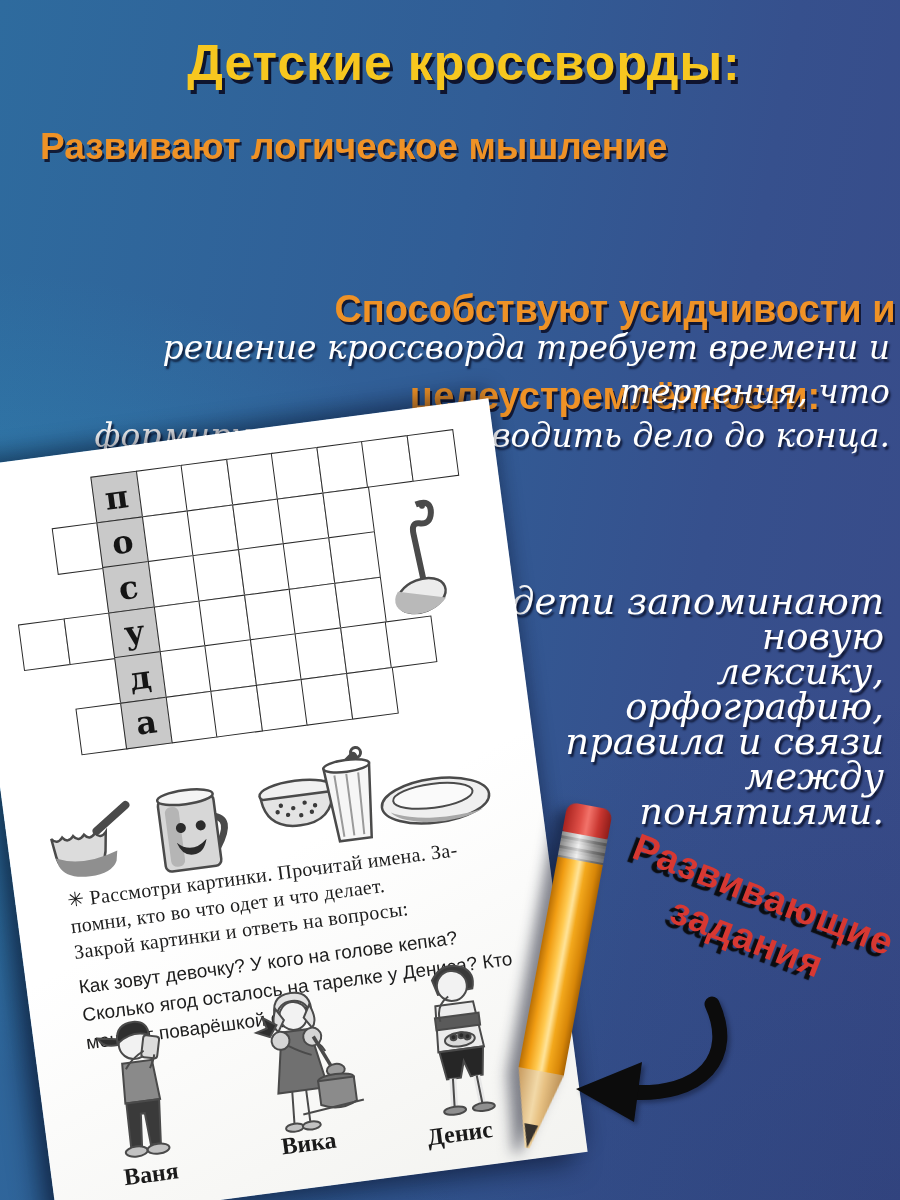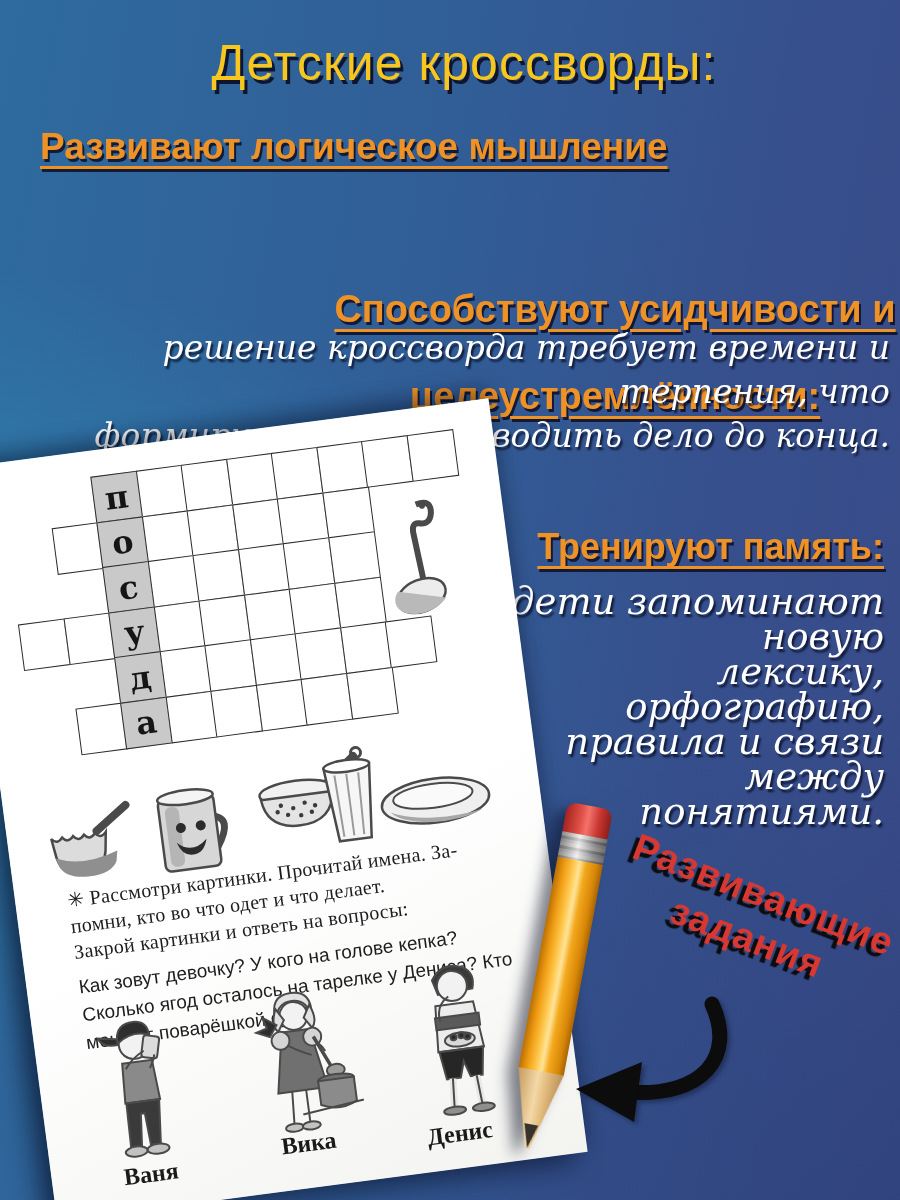--- a/index.html
+++ b/index.html
@@ -6,24 +6,24 @@
   body{width:900px;height:1200px;font-family:"Liberation Sans",sans-serif;}
   .canvas{position:relative;width:900px;height:1200px;overflow:hidden;
     background:
       radial-gradient(900px 650px at -4% 56%, rgba(50,150,192,.55), rgba(50,150,192,0) 62%),
       radial-gradient(1100px 800px at 104% 104%, rgba(18,40,85,.22), rgba(18,40,85,0) 70%),
       linear-gradient(100deg,#2e6b9e 0%,#315d96 45%,#36508d 72%,#394a88 100%);
   }
 
   
   .poster-title{position:absolute;left:0;right:0;top:34px;text-align:center;
-    font-size:50px;font-weight:normal;letter-spacing:1px;color:#f7c71f;
+    font-size:50px;font-weight:bold;letter-spacing:1px;color:#f7c71f;
     text-shadow:3px 4px 0 rgba(12,14,38,.92);margin-left:28px;}
   .h-orange{color:#ef9226;font-weight:bold;
-    text-decoration:underline;text-decoration-thickness:3px;text-underline-offset:7px;
+    text-decoration-thickness:3px;text-underline-offset:7px;
     text-shadow:2px 3px 0 rgba(12,14,38,.85);}
   .sec1-h{position:absolute;left:40px;top:126px;font-size:37px;}
   .sec1-b{position:absolute;left:30px;top:180px;width:860px;font-size:33px;line-height:46px;}
   .body-w{color:#ffffff;font-family:"DejaVu Serif",serif;font-style:italic;
     text-shadow:2px 3px 2px rgba(8,12,35,.8);}
   .sec2-h{position:absolute;left:330px;top:246px;width:570px;text-align:center;
     font-size:38px;line-height:47px;}
   .sec2-h span{display:inline-block;margin-top:40px;}
   .sec2-b{position:absolute;left:55px;top:326px;width:835px;text-align:right;
     font-size:33px;line-height:44px;}
@@ -94,21 +94,20 @@
 
   <div class="sec2-h">
     <span class="h-orange">Способствуют усидчивости и</span><br>
     <span class="h-orange">целеустремлённости:</span>
   </div>
   <div class="sec2-b body-w">
     <span>решение кроссворда требует времени и терпения, что</span><br>
     <span>формирует умение доводить дело до конца.</span>
   </div>
 
-  <div class="sec3-h h-orange">Тренируют память:</div>
   <div class="sec3-b body-w">
     <span>дети запоминают новую</span><br>
     <span>лексику, орфографию,</span><br>
     <span>правила и связи между</span><br>
     <span>понятиями.</span>
   </div>
 
   <div class="page">
 
     <div style="position:absolute;left:0;top:0;width:535px;height:340px;">

